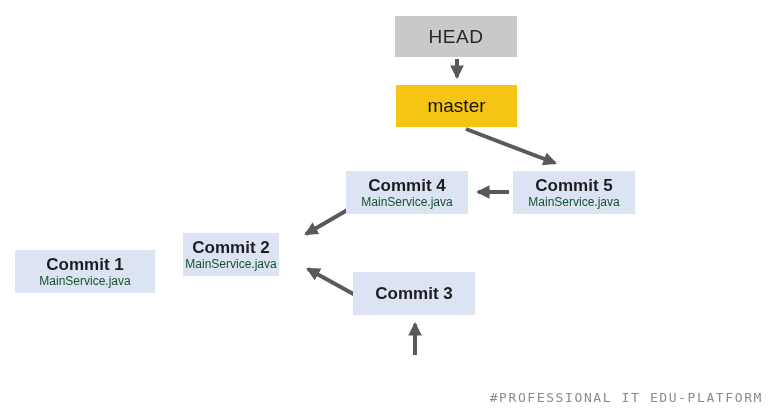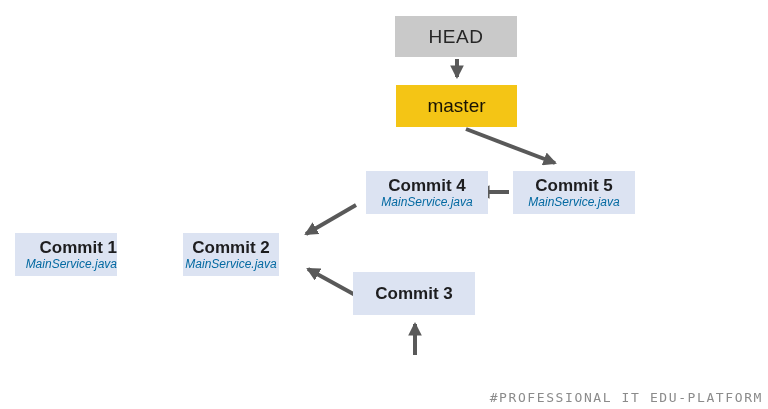--- a/index.html
+++ b/index.html
@@ -33,23 +33,22 @@
     flex-direction:column;
     line-height:1.12;
   }
   .commit-title{
     font-size:17px;
     font-weight:700;
     color:#1d1d1f;
   }
   .commit-file{
     font-size:12px;
-    color:#0369a1;
+    color:#14532d;
     margin-top:1px;
-    font-style:italic;
   }
   #arrow-layer{position:absolute;left:0;top:0;width:768px;height:409px;}
   #arrow-layer line{stroke:var(--arrow,#595959);stroke-width:4;}
   .watermark{
     position:absolute;
     right:5px;top:390px;
     font-family:"DejaVu Sans Mono", monospace;
     font-size:13px;
     letter-spacing:1.6px;
     color:#8b8b8b;
@@ -76,31 +75,31 @@
   </svg>
 
   <div class="node head-box" style="left:395px;top:16px;width:122px;height:41px;">
     <span>HEAD</span>
   </div>
 
   <div class="node branch-box" style="left:396px;top:85px;width:121px;height:42px;">
     <span>master</span>
   </div>
 
-  <div class="node commit-box" style="left:366px;top:171px;width:122px;height:43px;">
+  <div class="node commit-box" style="left:346px;top:171px;width:122px;height:43px;">
     <span class="commit-title">Commit 4</span>
     <span class="commit-file">MainService.java</span>
   </div>
 
   <div class="node commit-box" style="left:513px;top:171px;width:122px;height:43px;">
     <span class="commit-title">Commit 5</span>
     <span class="commit-file">MainService.java</span>
   </div>
 
-  <div class="node commit-box" style="left:15px;top:233px;width:102px;height:43px;align-items:flex-end;">
+  <div class="node commit-box" style="left:15px;top:250px;width:140px;height:43px;">
     <span class="commit-title">Commit 1</span>
     <span class="commit-file">MainService.java</span>
   </div>
 
   <div class="node commit-box" style="left:183px;top:233px;width:96px;height:43px;">
     <span class="commit-title">Commit 2</span>
     <span class="commit-file">MainService.java</span>
   </div>
 
   <div class="node commit-box" style="left:353px;top:272px;width:122px;height:43px;">

